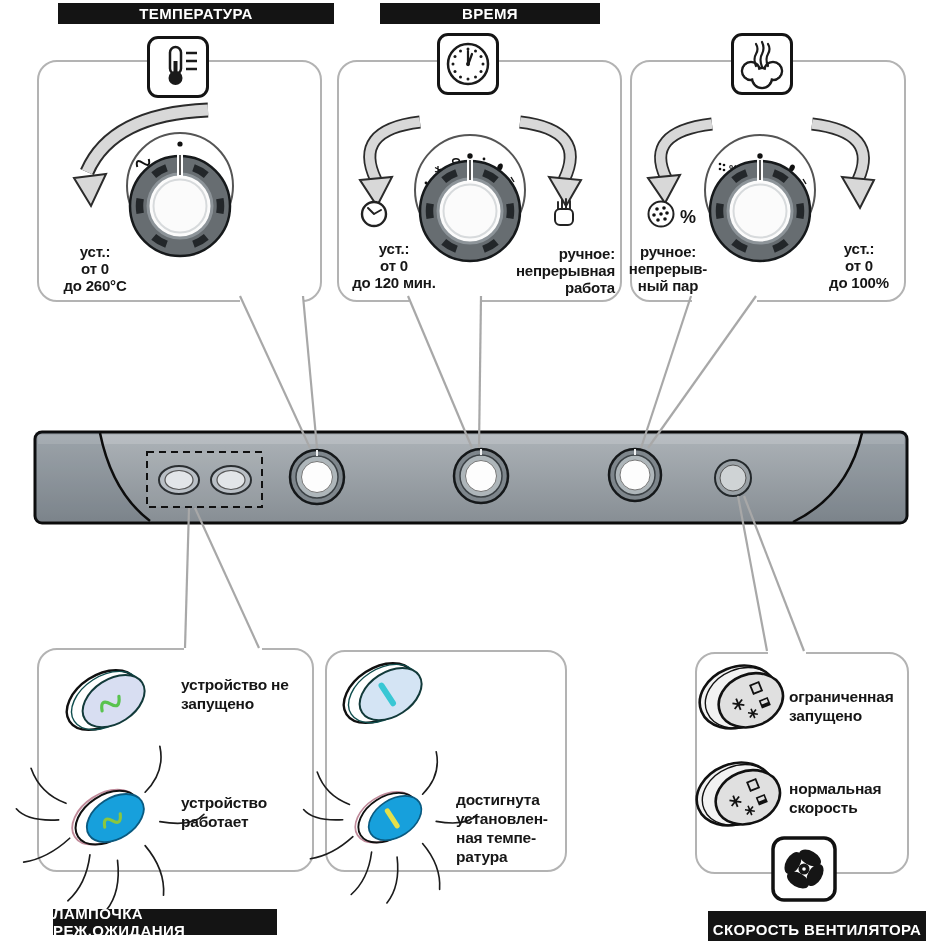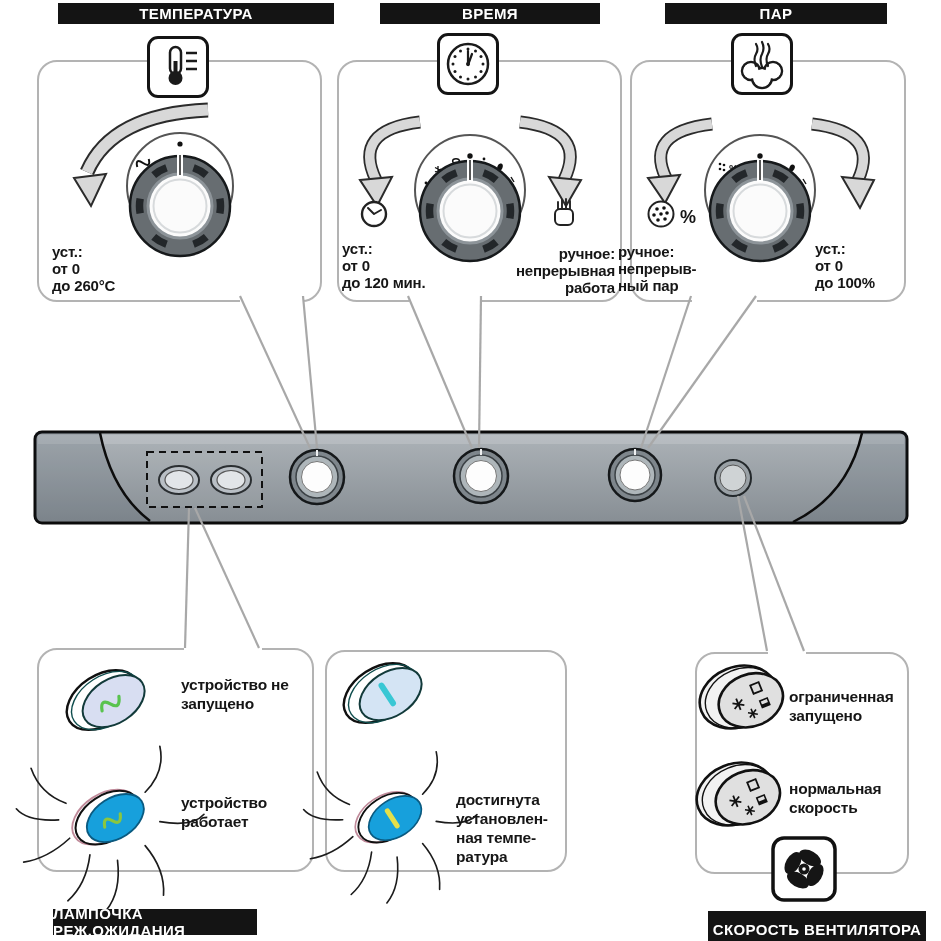--- a/index.html
+++ b/index.html
@@ -5,21 +5,21 @@
   html,body{margin:0;padding:0;background:#fff;}
   .stage{position:relative;width:941px;height:941px;background:#fff;overflow:hidden;
          font-family:"Liberation Sans",sans-serif;color:#161616;}
   .box{position:absolute;border:2.5px solid #b3b3b3;border-radius:20px;background:#fff;z-index:1;}
   svg.overlay{position:absolute;left:0;top:0;z-index:5;pointer-events:none;}
   .hdr{position:absolute;background:#141414;color:#fff;display:flex;align-items:center;justify-content:center;
        font-weight:700;font-size:15px;letter-spacing:.4px;z-index:6;margin-left:20px;}
   .icon-sq{position:absolute;width:62px;height:62px;background:#fff;border:3px solid #141414;border-radius:11px;
        display:flex;align-items:center;justify-content:center;z-index:6;box-sizing:border-box;}
   .cap{position:absolute;font-size:15px;font-weight:700;line-height:17px;letter-spacing:-0.2px;
-       white-space:pre-line;z-index:6;}
+       white-space:pre-line;text-align:center;z-index:6;}
   .cap.right{text-align:right;}
   .leg{position:absolute;font-size:15.5px;font-weight:700;line-height:19px;letter-spacing:-0.2px;
        white-space:pre-line;text-align:left;z-index:6;}
 </style>
 </head>
 <body>
 
 <div class="stage">
 
   <div class="box" style="left:37px;top:60px;width:281px;height:238px"></div>
@@ -289,21 +289,20 @@
             <ellipse cx="6" cy="-11" rx="12" ry="7" transform="rotate(30 6 -11)"></ellipse>
           </g>
         <circle r="5.5"></circle>
       </g>
       <circle r="1.8" fill="#fff"></circle>
     </g>
   </svg>
 
   <div class="hdr" style="left:38px;top:3px;width:276px;height:21px">ТЕМПЕРАТУРА</div>
   <div class="hdr" style="left:360px;top:3px;width:220px;height:21px">ВРЕМЯ</div>
-  <div class="hdr" style="left:645px;top:3px;width:222px;height:21px">ПАР</div>
 
   <div class="icon-sq" style="left:147px;top:36px">
     <svg width="50" height="50" viewBox="-25 -25 50 50">
       <rect x="-8" y="-20" width="11" height="27" rx="5.5" fill="#fff" stroke="#1a1a1a" stroke-width="2.5"></rect>
       <circle cx="-2.5" cy="11" r="7" fill="#1a1a1a"></circle>
       <rect x="-4.5" y="-6" width="4" height="16" fill="#1a1a1a"></rect>
       <path d="M 8,-14 h 11 M 8,-6 h 11 M 8,2 h 11" stroke="#1a1a1a" stroke-width="2.4"></path>
     </svg>
   </div>
   <div class="icon-sq" style="left:437px;top:33px">
@@ -363,16 +362,16 @@
 запущено</div>
   <div class="leg" style="left:456px;top:790px;width:110px">достигнута
 установлен-
 ная темпе-
 ратура</div>
   <div class="leg" style="left:789px;top:687px;width:114px">ограниченная
 запущено</div>
   <div class="leg" style="left:789px;top:779px;width:114px">нормальная
 скорость</div>
 
-  <div class="hdr" style="left:33px;top:909px;width:204px;height:26px">ЛАМПОЧКА РЕЖ.ОЖИДАНИЯ</div>
+  <div class="hdr" style="left:33px;top:909px;width:224px;height:26px">ЛАМПОЧКА РЕЖ.ОЖИДАНИЯ</div>
   <div class="hdr" style="left:688px;top:911px;width:218px;height:36px">СКОРОСТЬ ВЕНТИЛЯТОРА</div>
 
 </div>
 
 </body></html>

